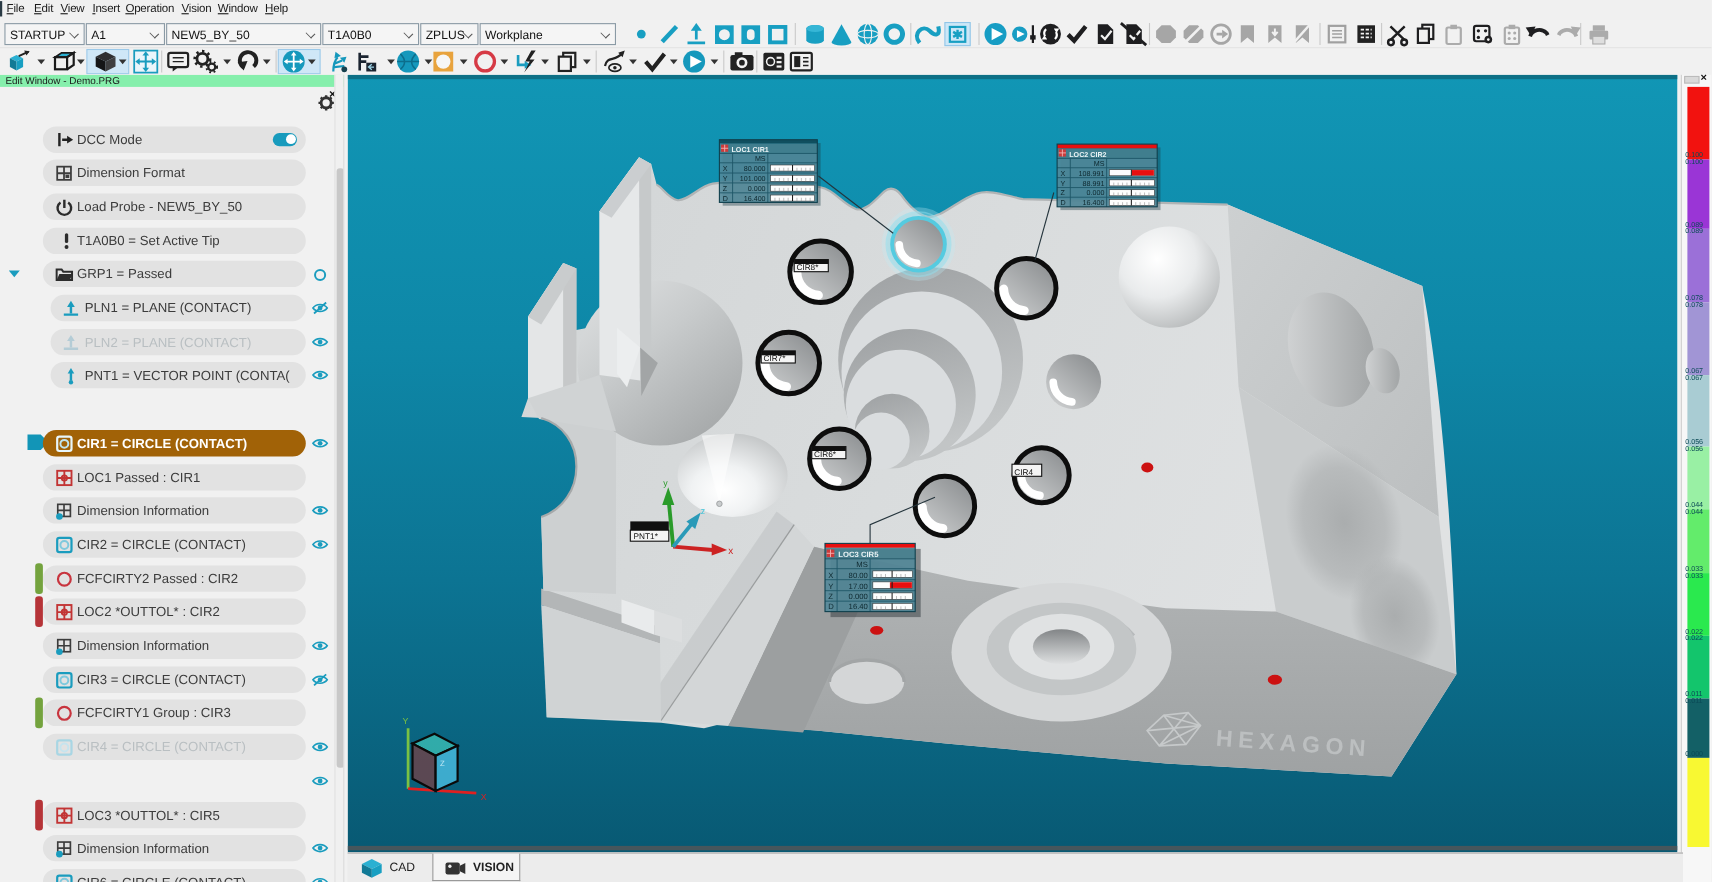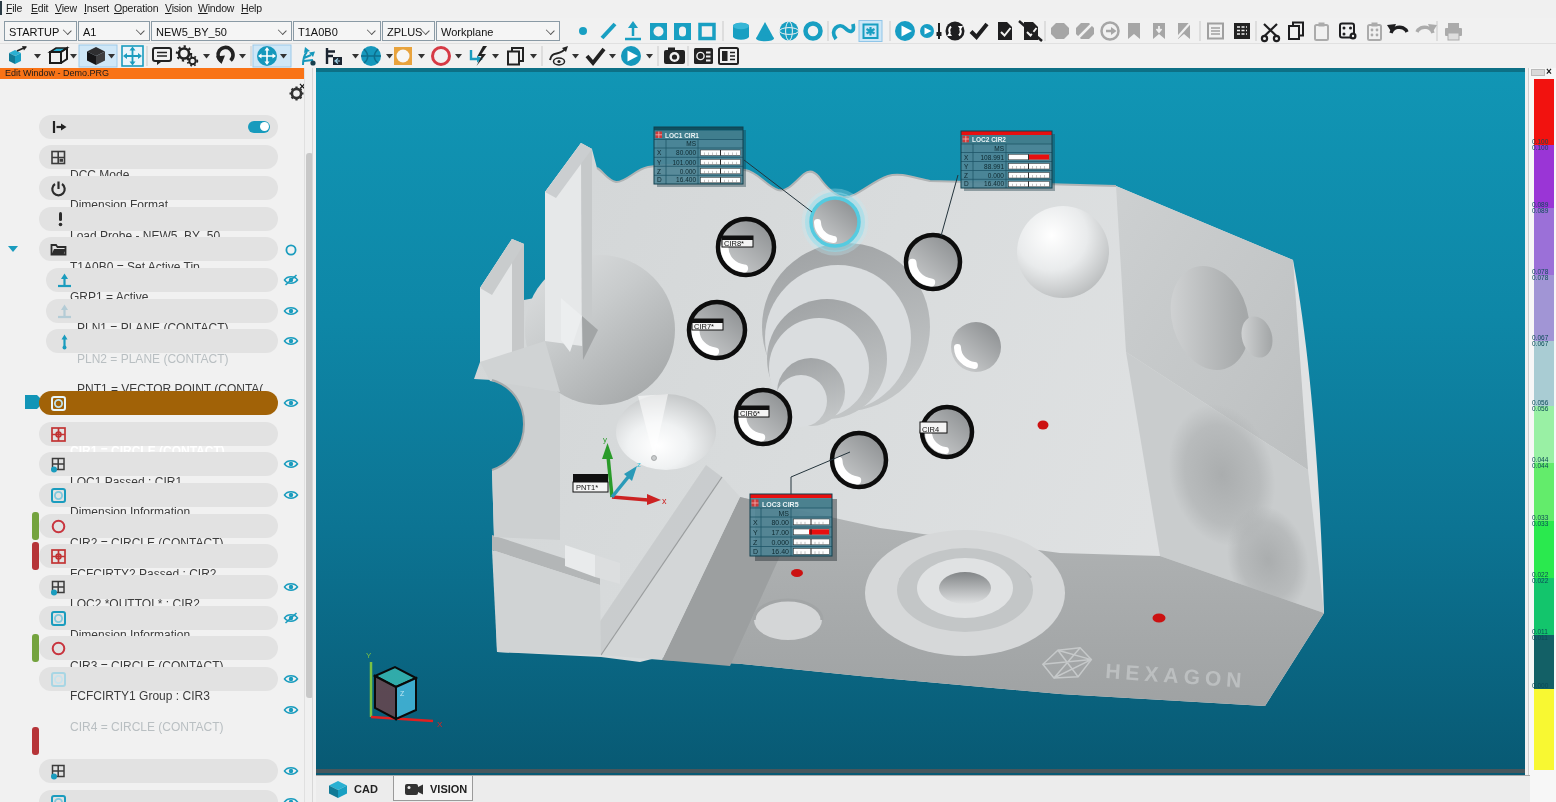--- a/index.html
+++ b/index.html
@@ -10,23 +10,23 @@
 #menubar { left:0; top:0; width:1556px; height:18px; background:#f0f0f0; font-size:10.5px; letter-spacing:-0.2px; color:#1b1b1b; }
 #menubar span { position:absolute; top:2px; }
 #menubar u { text-decoration:underline; }
 
 #tb1 { left:0; top:18px; width:1556px; height:26px; background:#f1f1f1; border-bottom:1px solid #e0e0e0; }
 #tb2 { left:0; top:44px; width:1556px; height:24px; background:#f1f1f1; }
 .combo { position:absolute; top:3px; height:20px; background:#f5f5f5; border:1px solid #8a9aa5; font-size:11px; color:#111; padding:3.5px 4px 0 4px; white-space:nowrap; overflow:hidden; }
 .combo:after { content:""; position:absolute; right:6px; top:7px; width:5.5px; height:5.5px; border-right:1.4px solid #555; border-bottom:1.4px solid #555; transform:rotate(45deg) scale(1,.8); margin-top:-2px; }
 
 #panel { left:0; top:68px; width:313px; height:734px; background:#f1f1f1; border-right:1px solid #d7d7d7; overflow:hidden; }
-#ptitle { position:absolute; left:0; top:0; width:313px; height:11px; background:#f97316; font-size:9px; color:#1a1a1a; padding-left:5px; line-height:11px; }
+#ptitle { position:absolute; left:0; top:0; width:313px; height:11px; background:#86efac; font-size:9px; color:#1a1a1a; padding-left:5px; line-height:11px; }
 .pill { position:absolute; left:39px; width:239px; height:24px; background:#e2e2e2; border-radius:12px; font-size:12px; color:#3c3c3c; line-height:24px; }
-.pill .txt { position:absolute; left:31px; top:0; white-space:nowrap;margin-top:48px; }
+.pill .txt { position:absolute; left:31px; top:0; white-space:nowrap; }
 .pill.ind { left:46px; width:232px;text-align:right; }
 .pill.sel { background:#a16207; color:#fff; font-weight:bold; }
 .pill.dis { color:#b9bfc2; }
 
 
 #scale { left:1528px; top:68px; width:28px; height:734px; background:#f7f7f7; border-left:1px solid #cfcfcf; }
 
 #tabs { left:316px; top:775px; width:1214px; height:27px; background:#ececec; border-top:1px solid #a8a8a8; font-size:11px; color:#222; }
 .sl { position:absolute; left:3px; font-size:6.5px; line-height:6px; color:#0b4a56; }
 </style>
@@ -319,21 +319,21 @@
           <rect x="7" y="1" width="3" height="9" rx="1.5" fill="#2c2c2c"></rect>
           <circle cx="8.5" cy="13.5" r="1.8" fill="#2c2c2c"></circle>
         </svg>
         <span class="txt">T1A0B0 = Set Active Tip</span>
       </div>
     <div class="pill" style="top:169.3px">
         <svg width="17" height="17" viewBox="0 0 17 17" style="position:absolute;left:11px;top:4px">
           <path d="M1.5,13.5 V4 h4.5 l1.5,2 h8 v7.5 z" fill="none" stroke="#2c2c2c" stroke-width="1.8"></path>
           <path d="M1.5,13.5 l2.5,-5.5 h12 l-2.5,5.5 z" fill="#2c2c2c"></path>
         </svg>
-        <span class="txt">GRP1 = Active</span>
+        <span class="txt">GRP1 = Passed</span>
       </div>
     <div class="pill ind" style="top:200px">
         <svg width="17" height="17" viewBox="0 0 17 17" style="position:absolute;left:10px;top:4px">
           <path d="M2,14 H15" stroke="#1a9cbe" stroke-width="2.2"></path>
           <path d="M8.5,13 V6" stroke="#1a9cbe" stroke-width="2.2"></path>
           <polygon points="5,7 12,7 8.5,1.5" fill="#1a9cbe"></polygon>
         </svg>
         <span class="txt">PLN1 = PLANE (CONTACT)</span>
       </div>
     <div class="pill ind dis" style="top:230.7px">
@@ -420,20 +420,28 @@
           <circle cx="8.5" cy="8.5" r="5.8" fill="none" stroke="#c8343e" stroke-width="2"></circle>
         </svg>
         <span class="txt">FCFCIRTY1 Group : CIR3</span>
       </div>
     <div class="pill dis" style="top:599.1px">
         <svg width="17" height="17" viewBox="0 0 17 17" style="position:absolute;left:11px;top:4px">
           <rect x="2" y="2" width="13" height="13" rx="2" fill="none" stroke="#a8d6e4" stroke-width="2"></rect>
           <circle cx="8.5" cy="8.5" r="3.6" fill="none" stroke="#c6e4ee" stroke-width="1.8"></circle>
         </svg>
         <span class="txt">CIR4 = CIRCLE (CONTACT)</span>
+      </div>
+    <div class="pill" style="top:660.5px">
+        <svg width="17" height="17" viewBox="0 0 17 17" style="position:absolute;left:11px;top:4px">
+          <rect x="2" y="2" width="13" height="13" fill="none" stroke="#c23434" stroke-width="1.7"></rect>
+          <path d="M8.5,2 V15 M2,8.5 H15" stroke="#c23434" stroke-width="1.7"></path>
+          <circle cx="8.5" cy="8.5" r="2.4" fill="none" stroke="#c23434" stroke-width="1.7"></circle>
+        </svg>
+        <span class="txt">LOC3 *OUTTOL* : CIR5</span>
       </div>
     <div class="pill" style="top:691.2px">
         <svg width="17" height="17" viewBox="0 0 17 17" style="position:absolute;left:11px;top:4px">
           <g fill="none" stroke="#3c3c3c" stroke-width="1.5">
             <rect x="2.5" y="2.5" width="11.5" height="11"></rect>
             <path d="M8.2,2.5 V13.5 M2.5,8 H14"></path>
           </g>
           <circle cx="4" cy="13.5" r="3" fill="#1a9cbe"></circle>
         </svg>
         <span class="txt">Dimension Information</span>
@@ -867,21 +875,21 @@
     <div class="sl" style="top:504px">0.022<br>0.022</div>
     <div class="sl" style="top:561px">0.011<br>0.011</div>
     <div class="sl" style="top:615px">0.000</div>
   </div>
   <div id="tabs" class="abs">
     <svg class="abs" style="left:12px;top:4px" width="20" height="19" viewBox="0 0 20 19">
       <polygon points="10,1 19,5.5 10,10 1,5.5" fill="#2ab0d2"></polygon>
       <polygon points="1,5.5 10,10 10,18 1,13.5" fill="#117a96"></polygon>
       <polygon points="19,5.5 10,10 10,18 19,13.5" fill="#189fc2"></polygon>
     </svg>
-    <span class="abs" style="left:38px;top:7px;font-weight:bold">CAD</span>
+    <span class="abs" style="left:38px;top:7px;font-weight:normal">CAD</span>
     <div class="abs" style="left:77px;top:0px;width:80px;height:25px;background:#f4f4f4;border:1px solid #9a9a9a;border-top:none"></div>
     <svg class="abs" style="left:88px;top:7px" width="22" height="13" viewBox="0 0 22 13">
       <rect x="1" y="1" width="13" height="11" rx="2" fill="#333"></rect>
       <polygon points="14,4 19,1.5 19,11.5 14,9" fill="#333"></polygon>
       <circle cx="5" cy="4.5" r="1.5" fill="#eee"></circle>
     </svg>
     <span class="abs" style="left:114px;top:7px;font-weight:bold">VISION</span>
   </div>
 </div>
 

